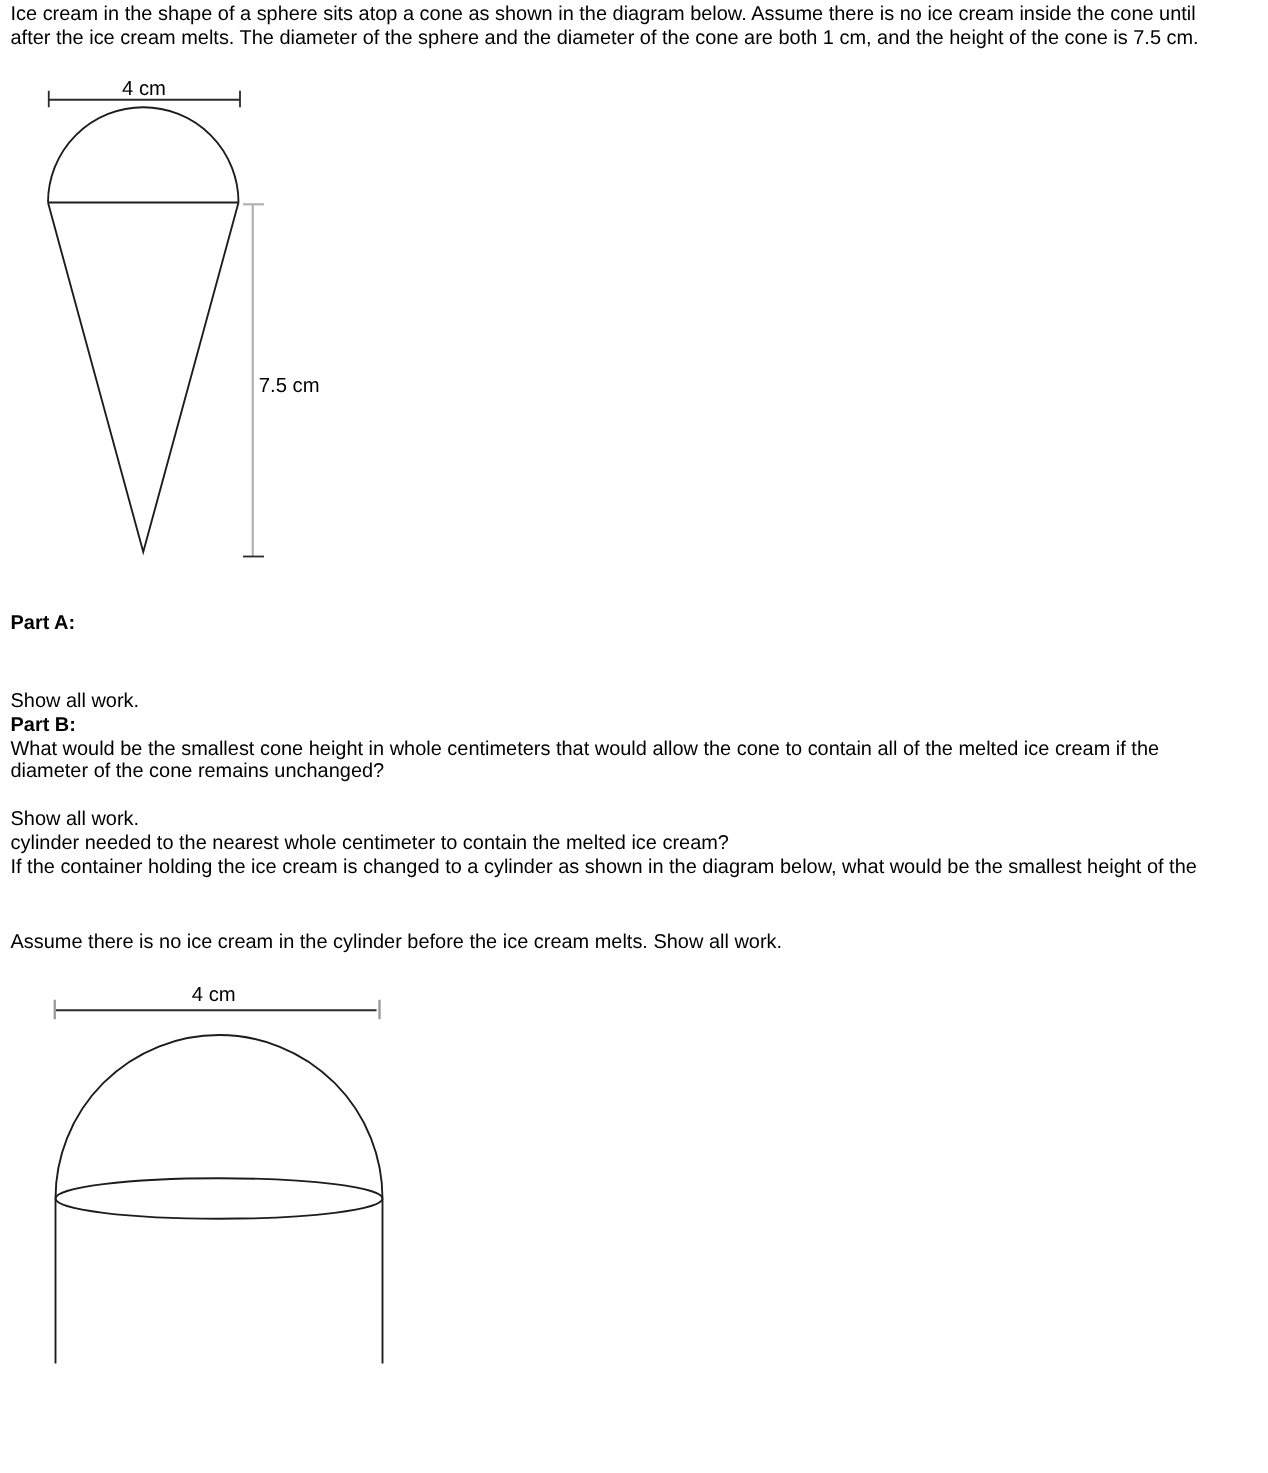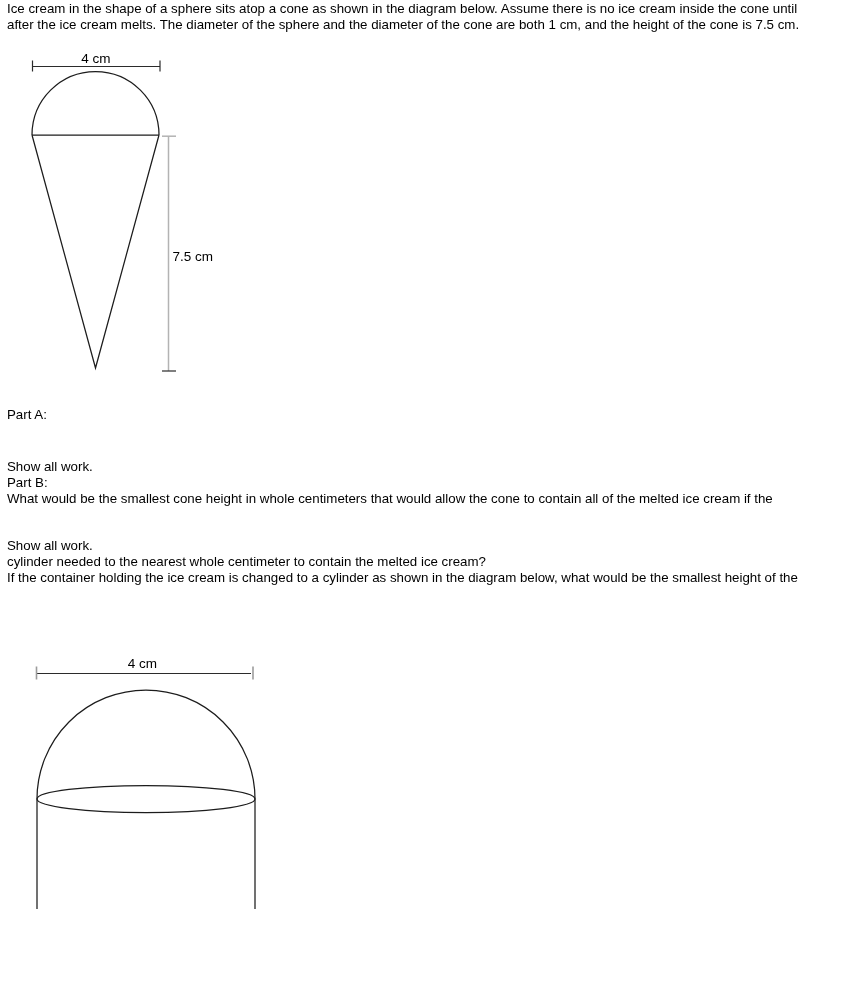--- a/index.html
+++ b/index.html
@@ -15,21 +15,21 @@
     background: var(--c-background, #ffffff);
   }
   .tblock {
     position: absolute;
     left: 7px;
     font-size: 13.3px;
     line-height: 15.8px;
     color: var(--c-text, #000000);
   }
   .tblock > div { white-space: nowrap; }
-  .bold { font-weight: normal; }
+  .bold { font-weight: bold; }
   .diagram { position: absolute; }
   .shape {
     fill: none;
     stroke: var(--c-shape-outline, #1c1c1c);
     stroke-width: 1.25;
   }
   .dim-dark {
     stroke: var(--c-dimension-dark, #2b2b2b);
     stroke-width: 1.2;
     fill: none;
@@ -75,28 +75,32 @@
   </svg>
 
   <div class="tblock" style="top:407px">
     <div class="bold">Part A:</div>
   </div>
 
   <div class="tblock" style="top:459px">
     <div>Show all work.</div>
     <div class="bold">Part B:</div>
     <div>What would be the smallest cone height in whole centimeters that would allow the cone to contain all of the melted ice cream if the</div>
+    <div>diameter of the cone remains unchanged?</div>
   </div>
 
   <div class="tblock" style="top:538px">
     <div>Show all work.</div>
     <div>cylinder needed to the nearest whole centimeter to contain the melted ice cream?</div>
     <div>If the container holding the ice cream is changed to a cylinder as shown in the diagram below, what would be the smallest height of the</div>
   </div>
 
+  <div class="tblock" style="top:620px">
+    <div>Assume there is no ice cream in the cylinder before the ice cream melts. Show all work.</div>
+  </div>
 
   <svg class="diagram" style="left:0; top:650px" width="300" height="332" viewBox="0 650 300 332">
     <text class="dlabel" x="142.5" y="667.5" text-anchor="middle">4 cm</text>
     <line class="dim-dark" x1="37" y1="673.5" x2="251" y2="673.5"></line>
     <line class="dim-gray" x1="36.5" y1="666.5" x2="36.5" y2="679.5"></line>
     <line class="dim-gray" x1="253" y1="666.5" x2="253" y2="679.5"></line>
     <path class="shape" d="M 37 799 A 109 109 0 0 1 255 799"></path>
     <ellipse class="shape" cx="146" cy="799" rx="109" ry="13.5"></ellipse>
     <line class="shape" x1="37" y1="799" x2="37" y2="955"></line>
     <line class="shape" x1="255" y1="799" x2="255" y2="955"></line>

